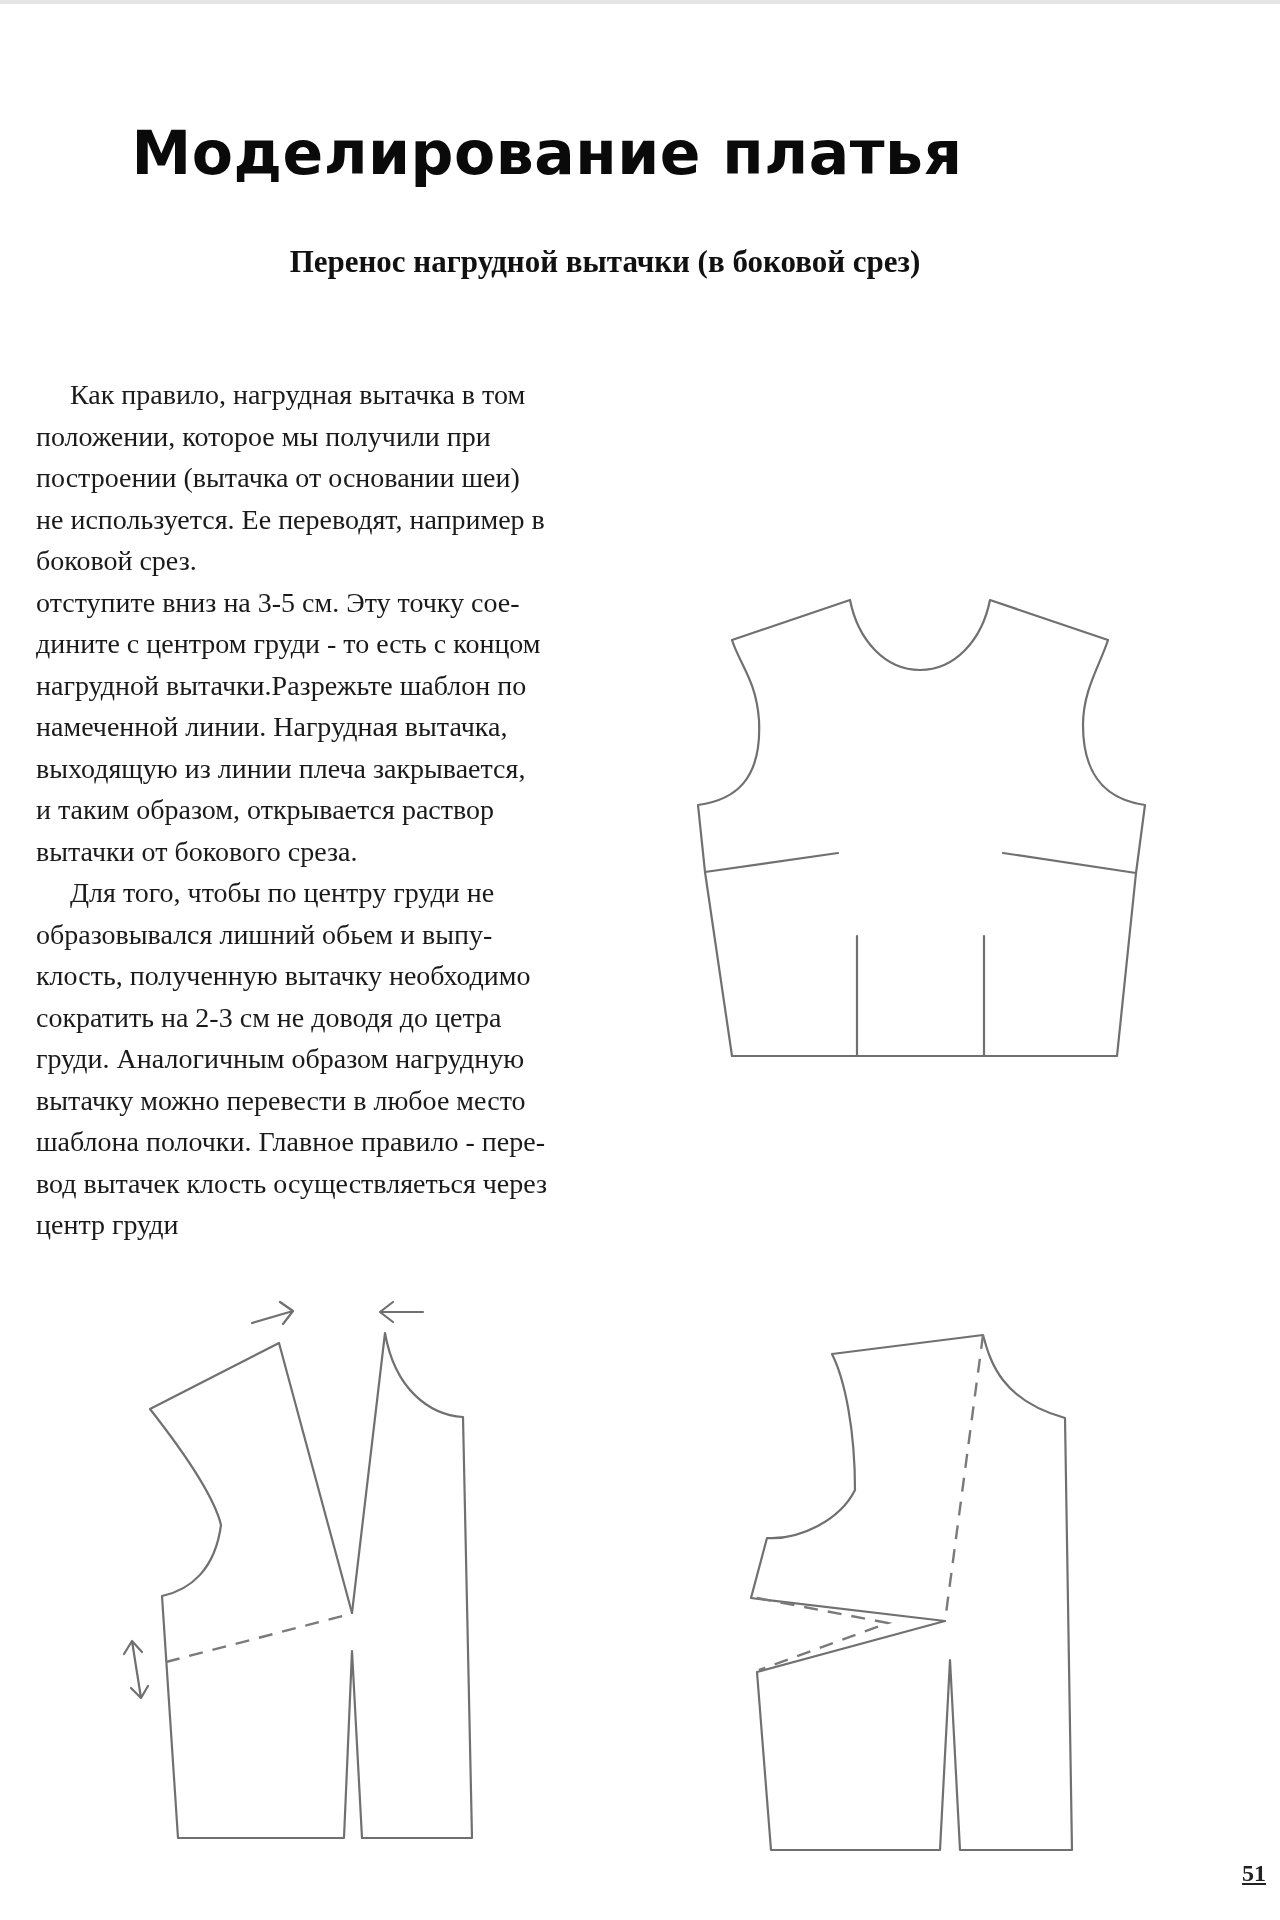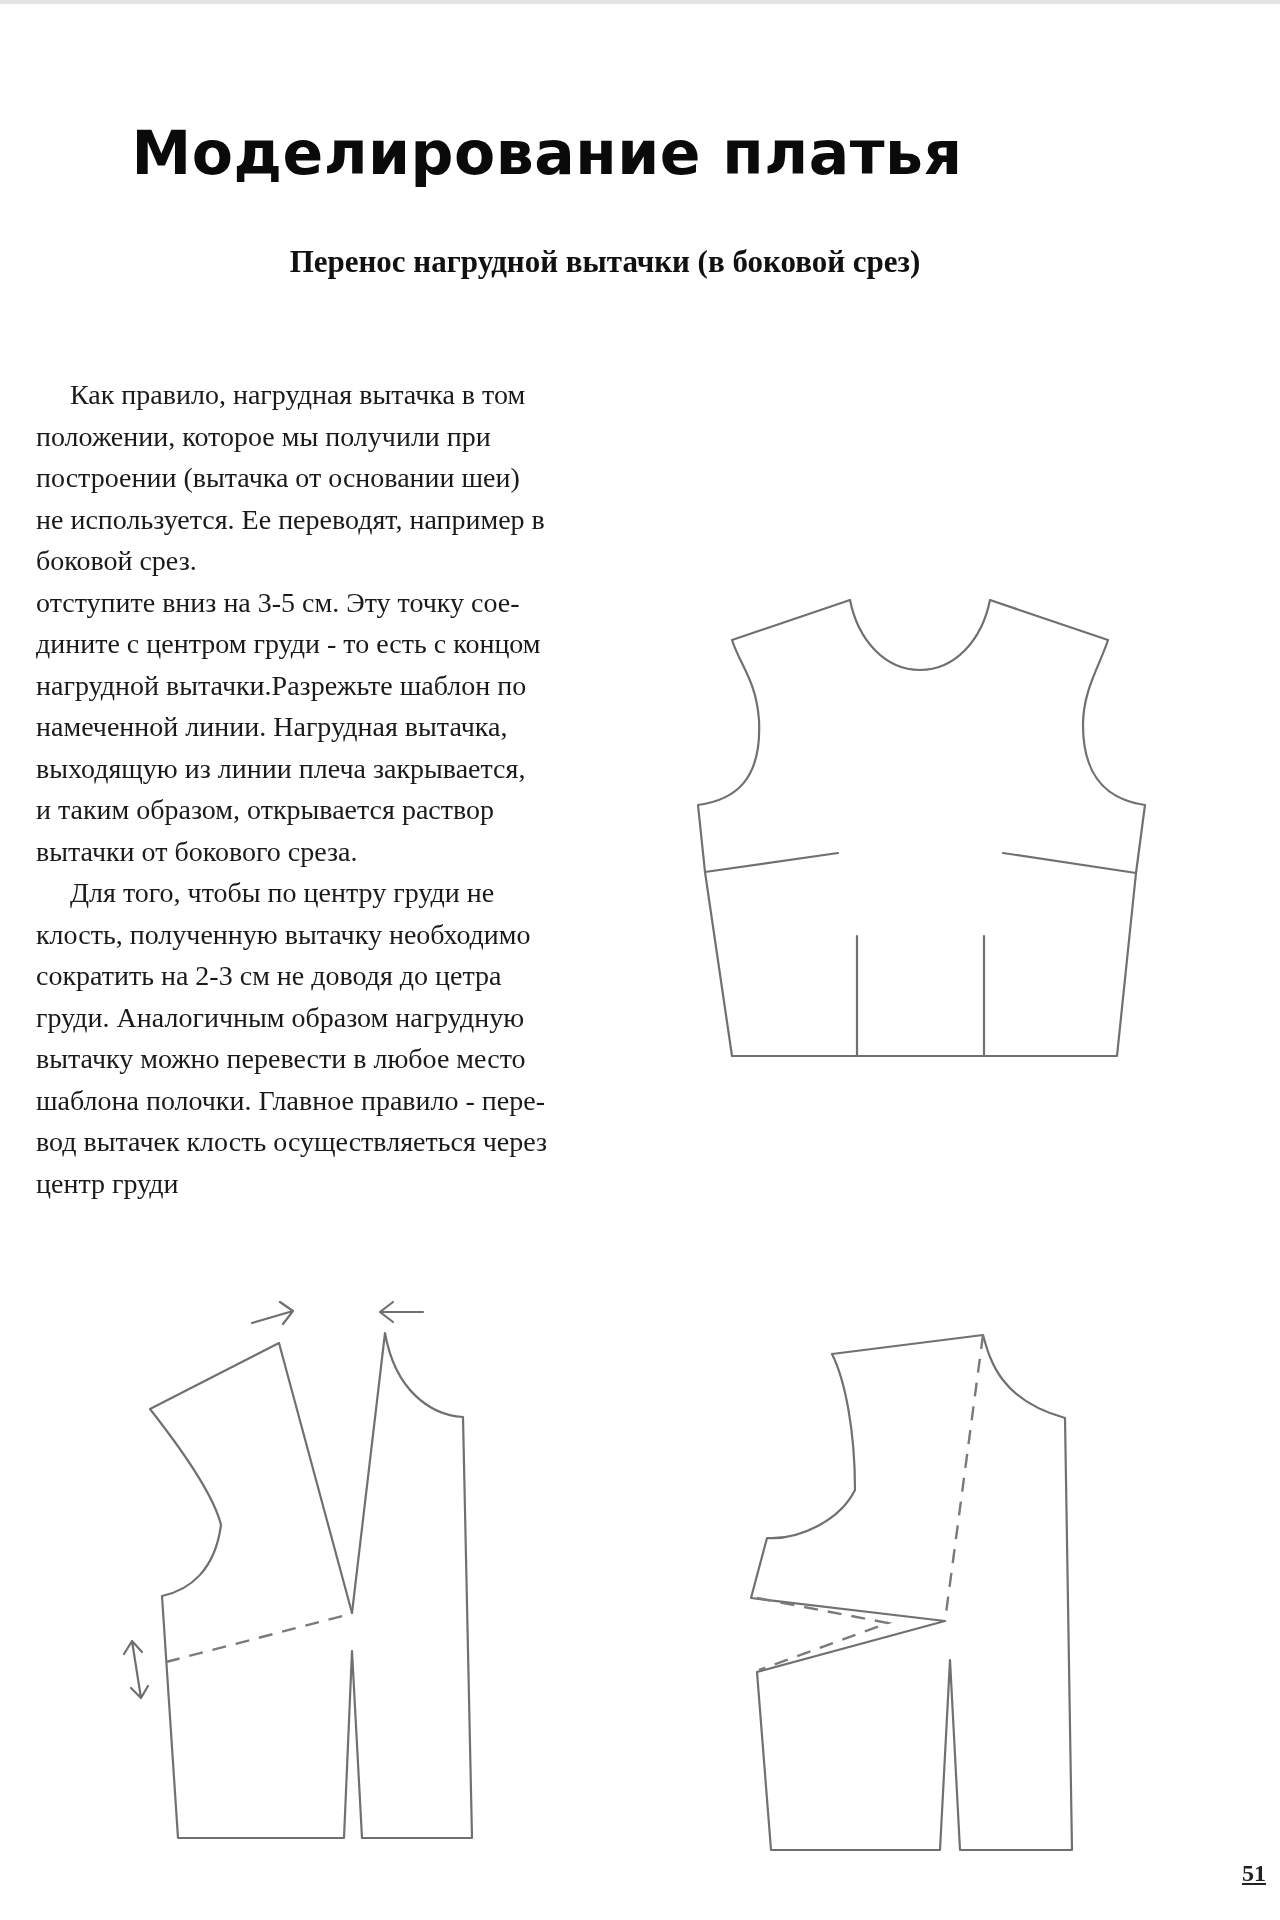--- a/index.html
+++ b/index.html
@@ -43,20 +43,21 @@
   <span class="line">не используется. Ее переводят, например в</span>
   <span class="line">боковой срез.</span>
   <span class="line">отступите вниз на 3-5 см. Эту точку сое-</span>
   <span class="line">дините с центром груди - то есть с концом</span>
   <span class="line">нагрудной вытачки.Разрежьте шаблон по</span>
   <span class="line">намеченной линии. Нагрудная вытачка,</span>
   <span class="line">выходящую из линии плеча закрывается,</span>
   <span class="line">и таким образом, открывается раствор</span>
   <span class="line">вытачки от бокового среза.</span>
   <span class="line indent">Для того, чтобы по центру груди не</span>
+  <span class="line">образовывался лишний обьем и выпу-</span>
   <span class="line">клость, полученную вытачку необходимо</span>
   <span class="line">сократить на 2-3 см не доводя до цетра</span>
   <span class="line">груди. Аналогичным образом нагрудную</span>
   <span class="line">вытачку можно перевести в любое место</span>
   <span class="line">шаблона полочки. Главное правило - пере-</span>
   <span class="line">вод вытачек клость осуществляеться через</span>
   <span class="line">центр груди</span>
 </div>
 
 <svg class="drawing" width="1280" height="1920" viewBox="0 0 1280 1920">

